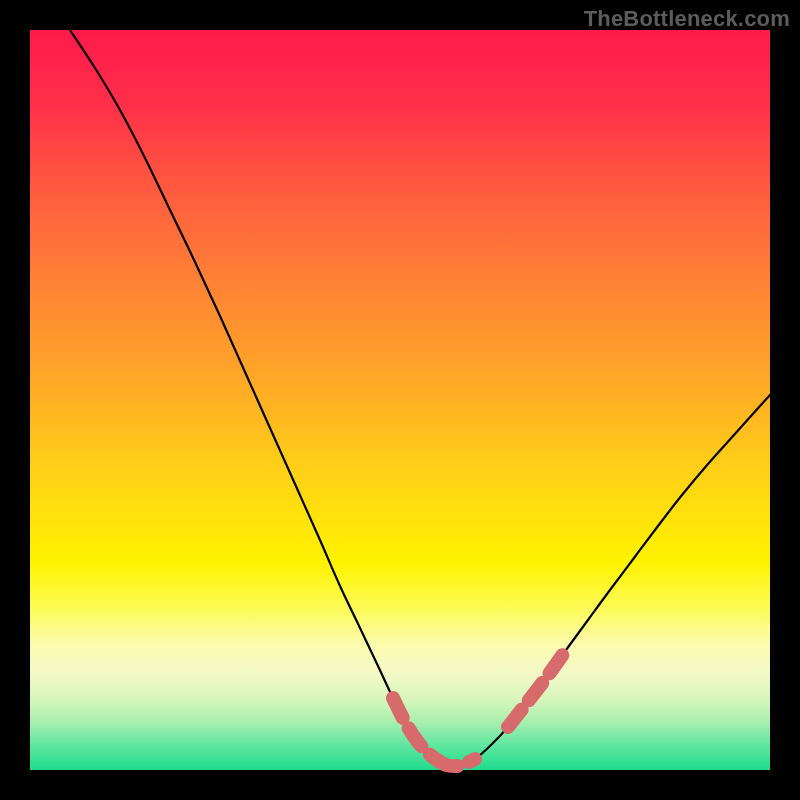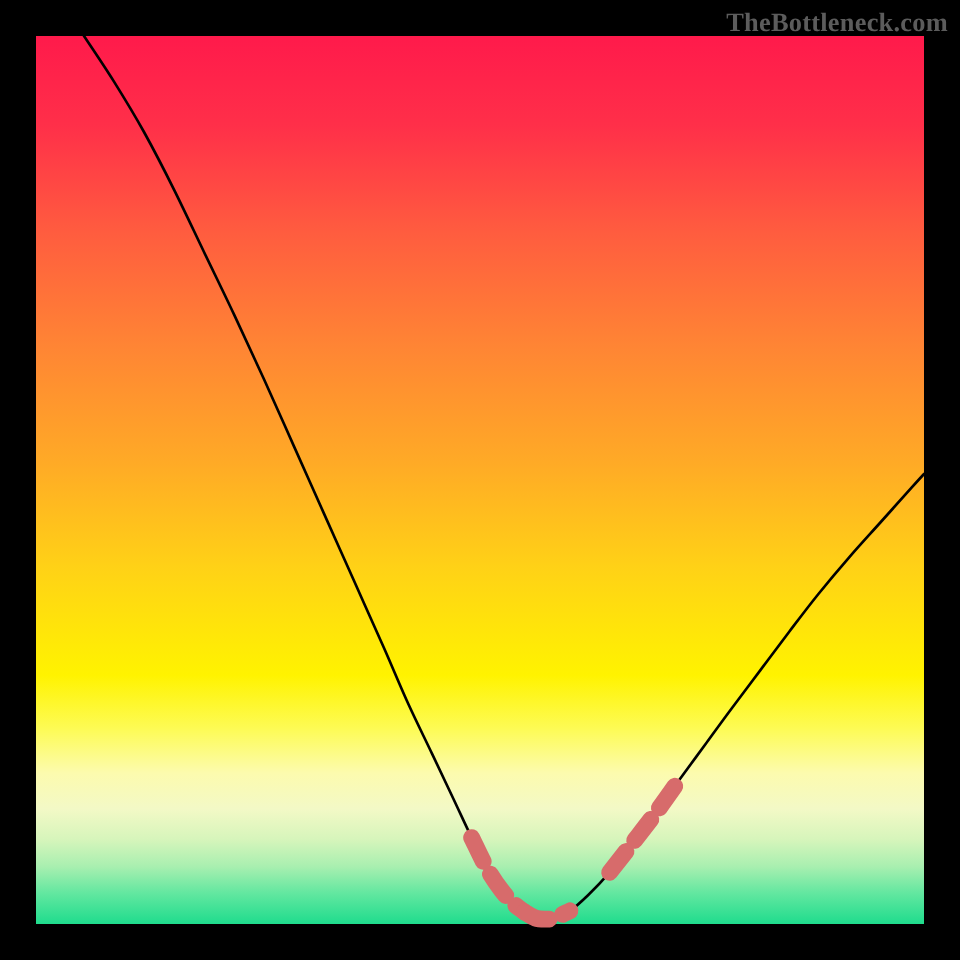--- a/index.html
+++ b/index.html
@@ -29,21 +29,21 @@
     position: absolute;
     left: 0;
     top: 0;
     width: 100%;
     height: 100%;
   }
   .watermark {
     position: absolute;
     top: 6px;
     right: 10px;
-    font-family: Liberation Serif, serif;
+    font-family: Liberation Sans, sans-serif;
     font-size: 22px;
     font-weight: 600;
     color: #5c5c5c;
     letter-spacing: 0.2px;
     user-select: none;
   }
   svg.curve {
     position: absolute;
     left: 0;
     top: 0;

